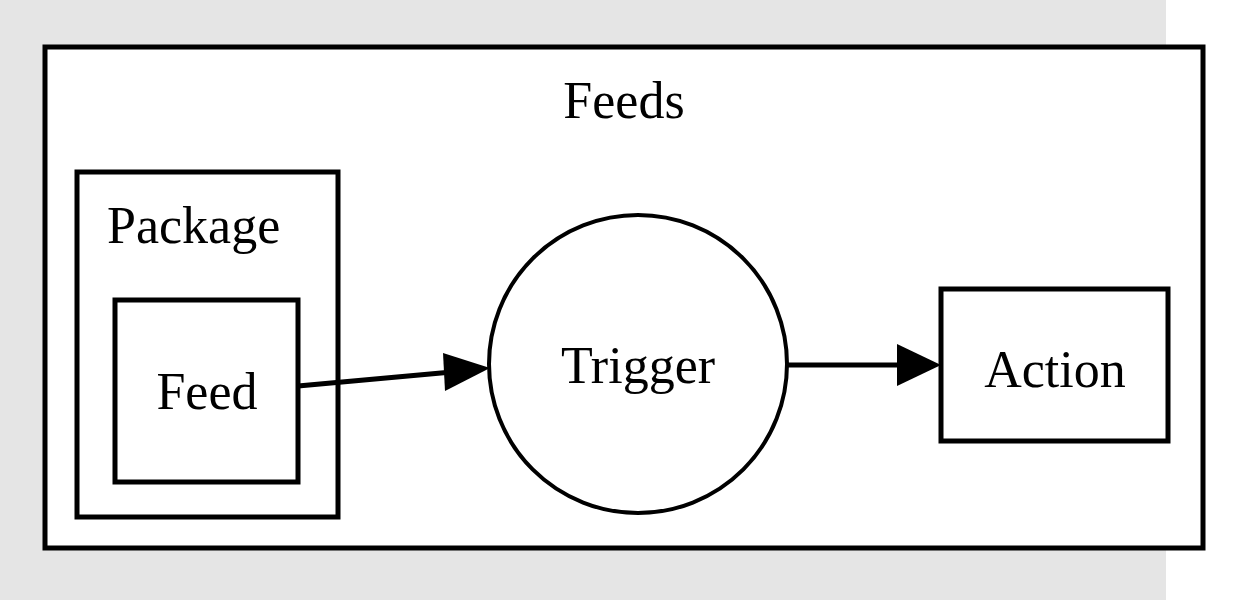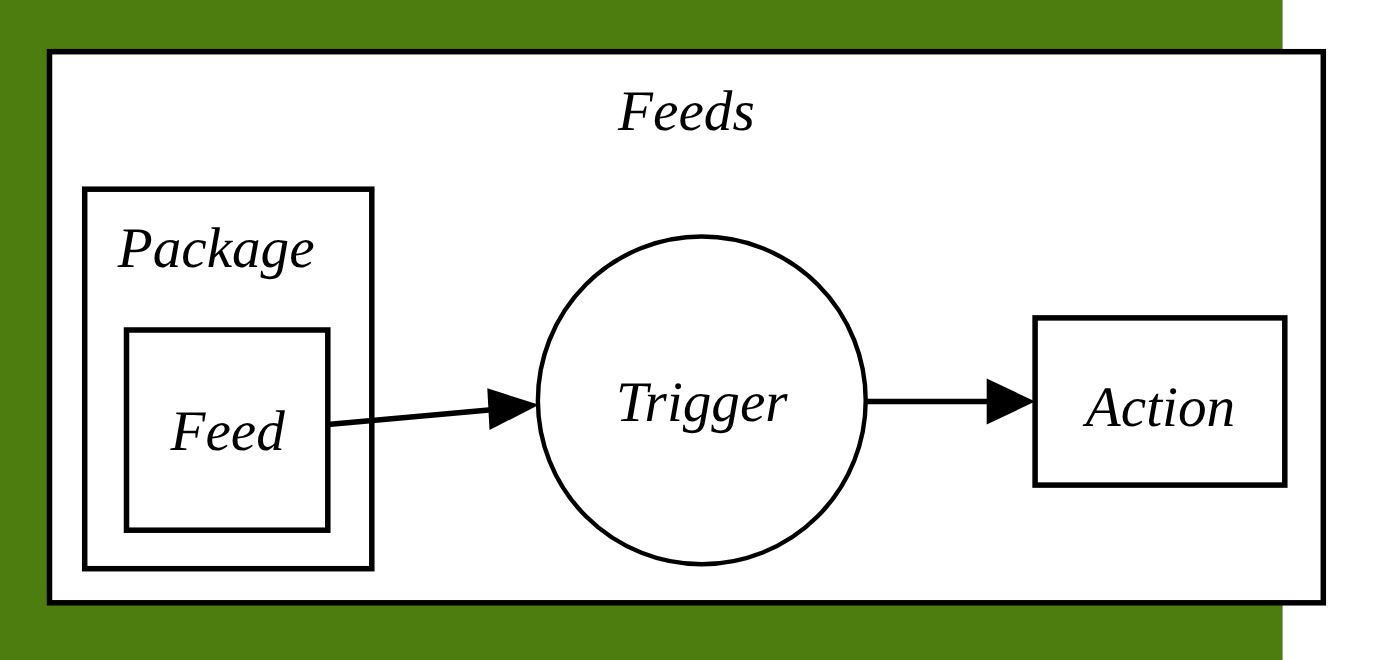--- a/index.html
+++ b/index.html
@@ -10,22 +10,21 @@
   body {
     width: 1250px;
     height: 600px;
     overflow: hidden;
     font-family: "Liberation Serif", "DejaVu Serif", serif;
   }
   #diagram-root {
     position: relative;
     width: 1166px;
     height: 600px;
-    background: #4d7c0f;
-    font-style: italic;
+    background: #e5e5e5;
   }
   svg.diagram-canvas {
     position: absolute;
     top: 0;
     left: 0;
     width: 1250px;
     height: 600px;
     display: block;
   }
   .node-shape {

